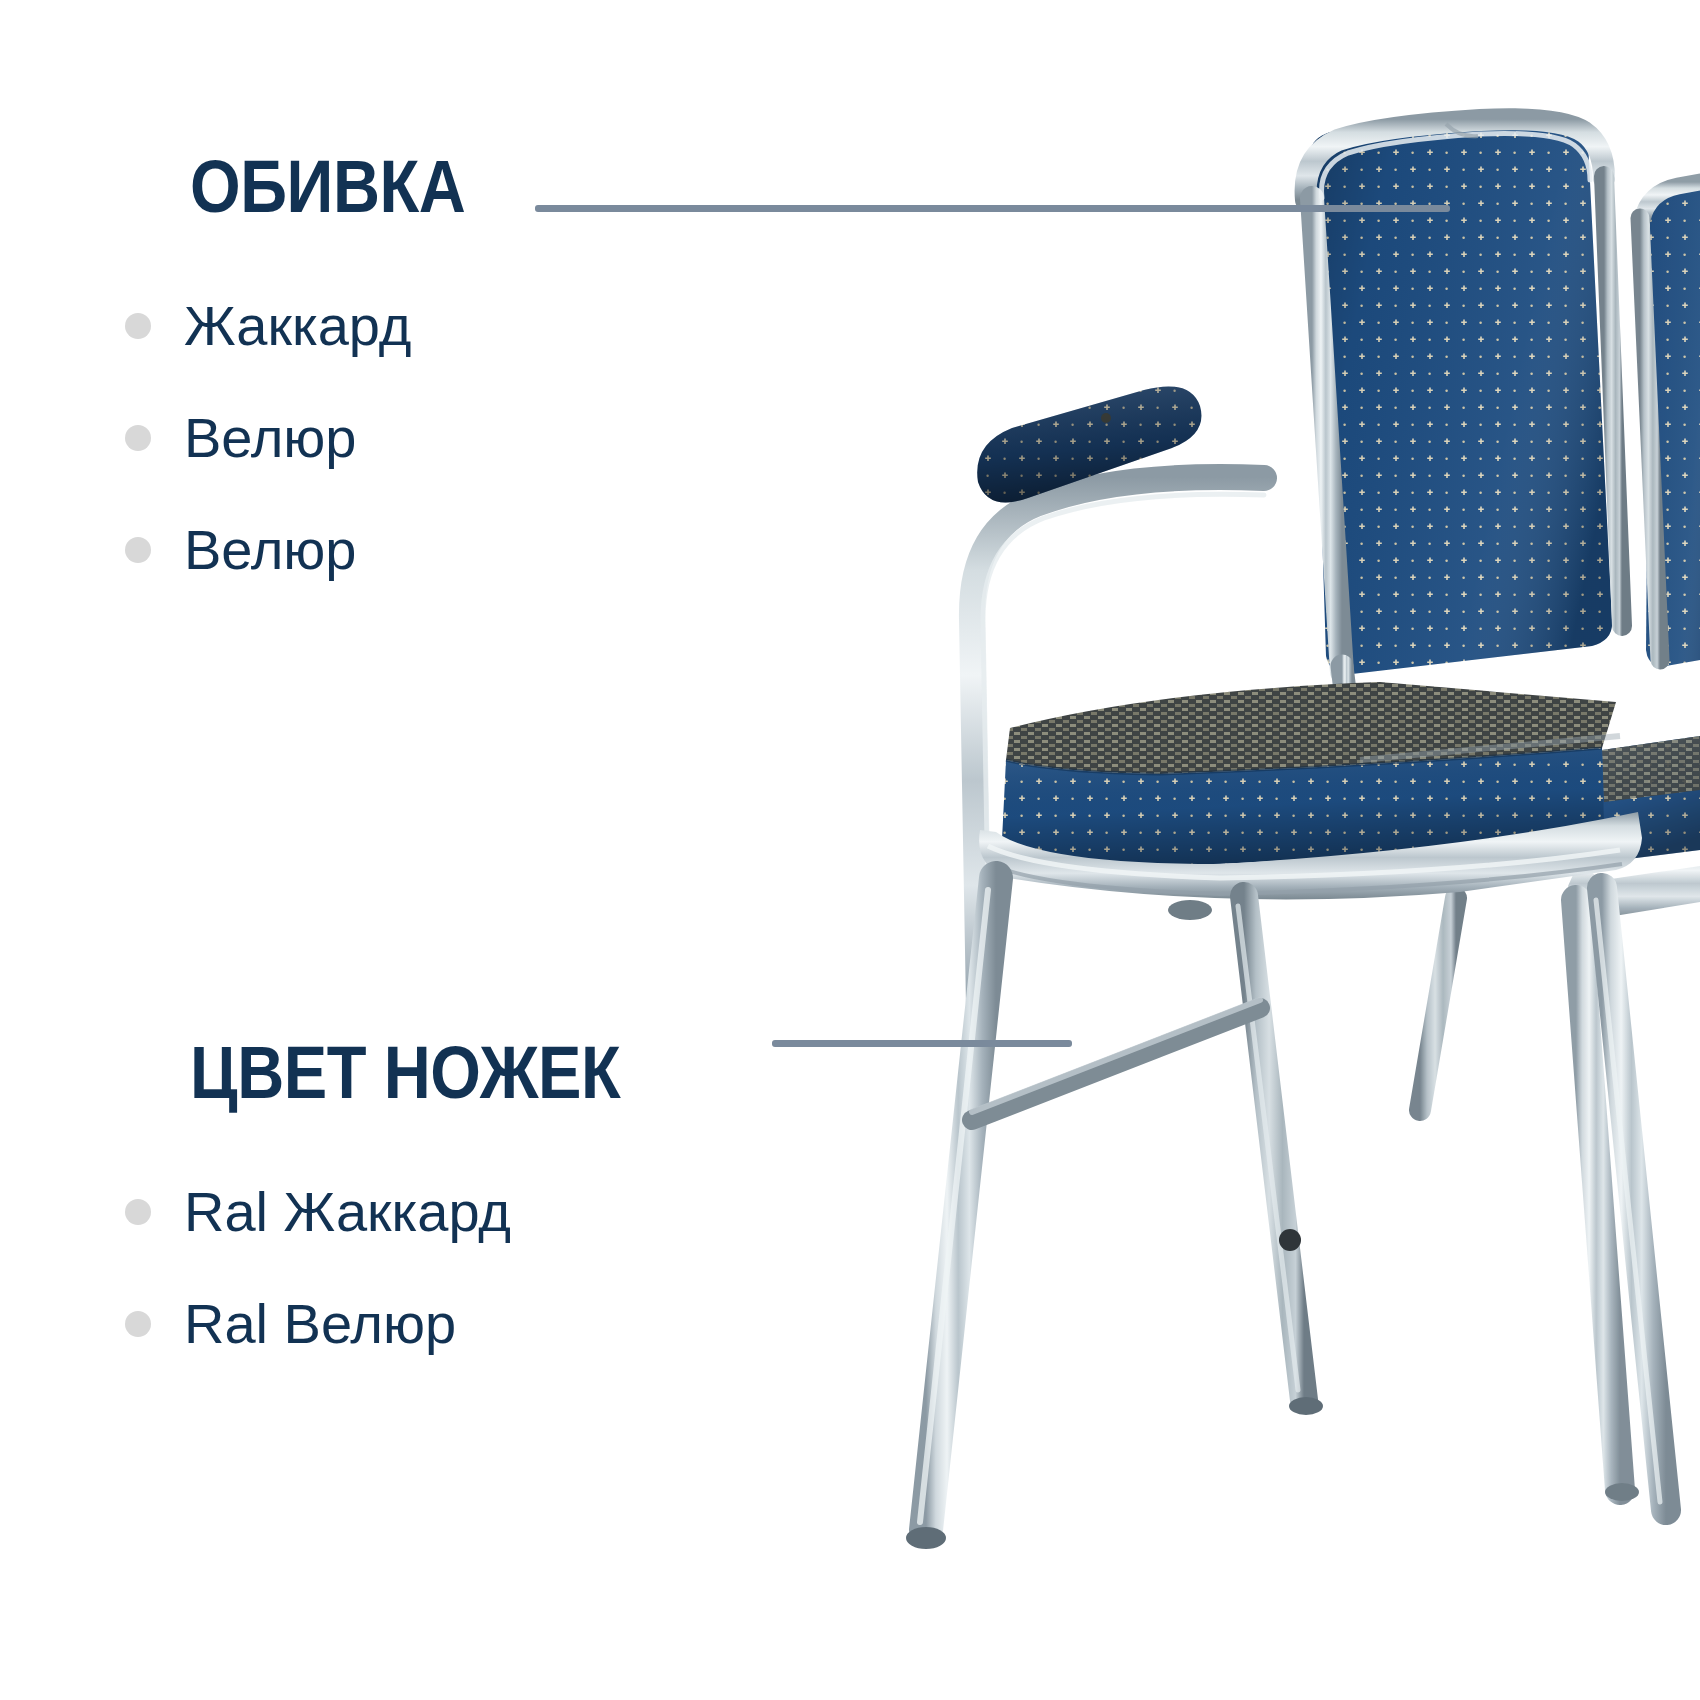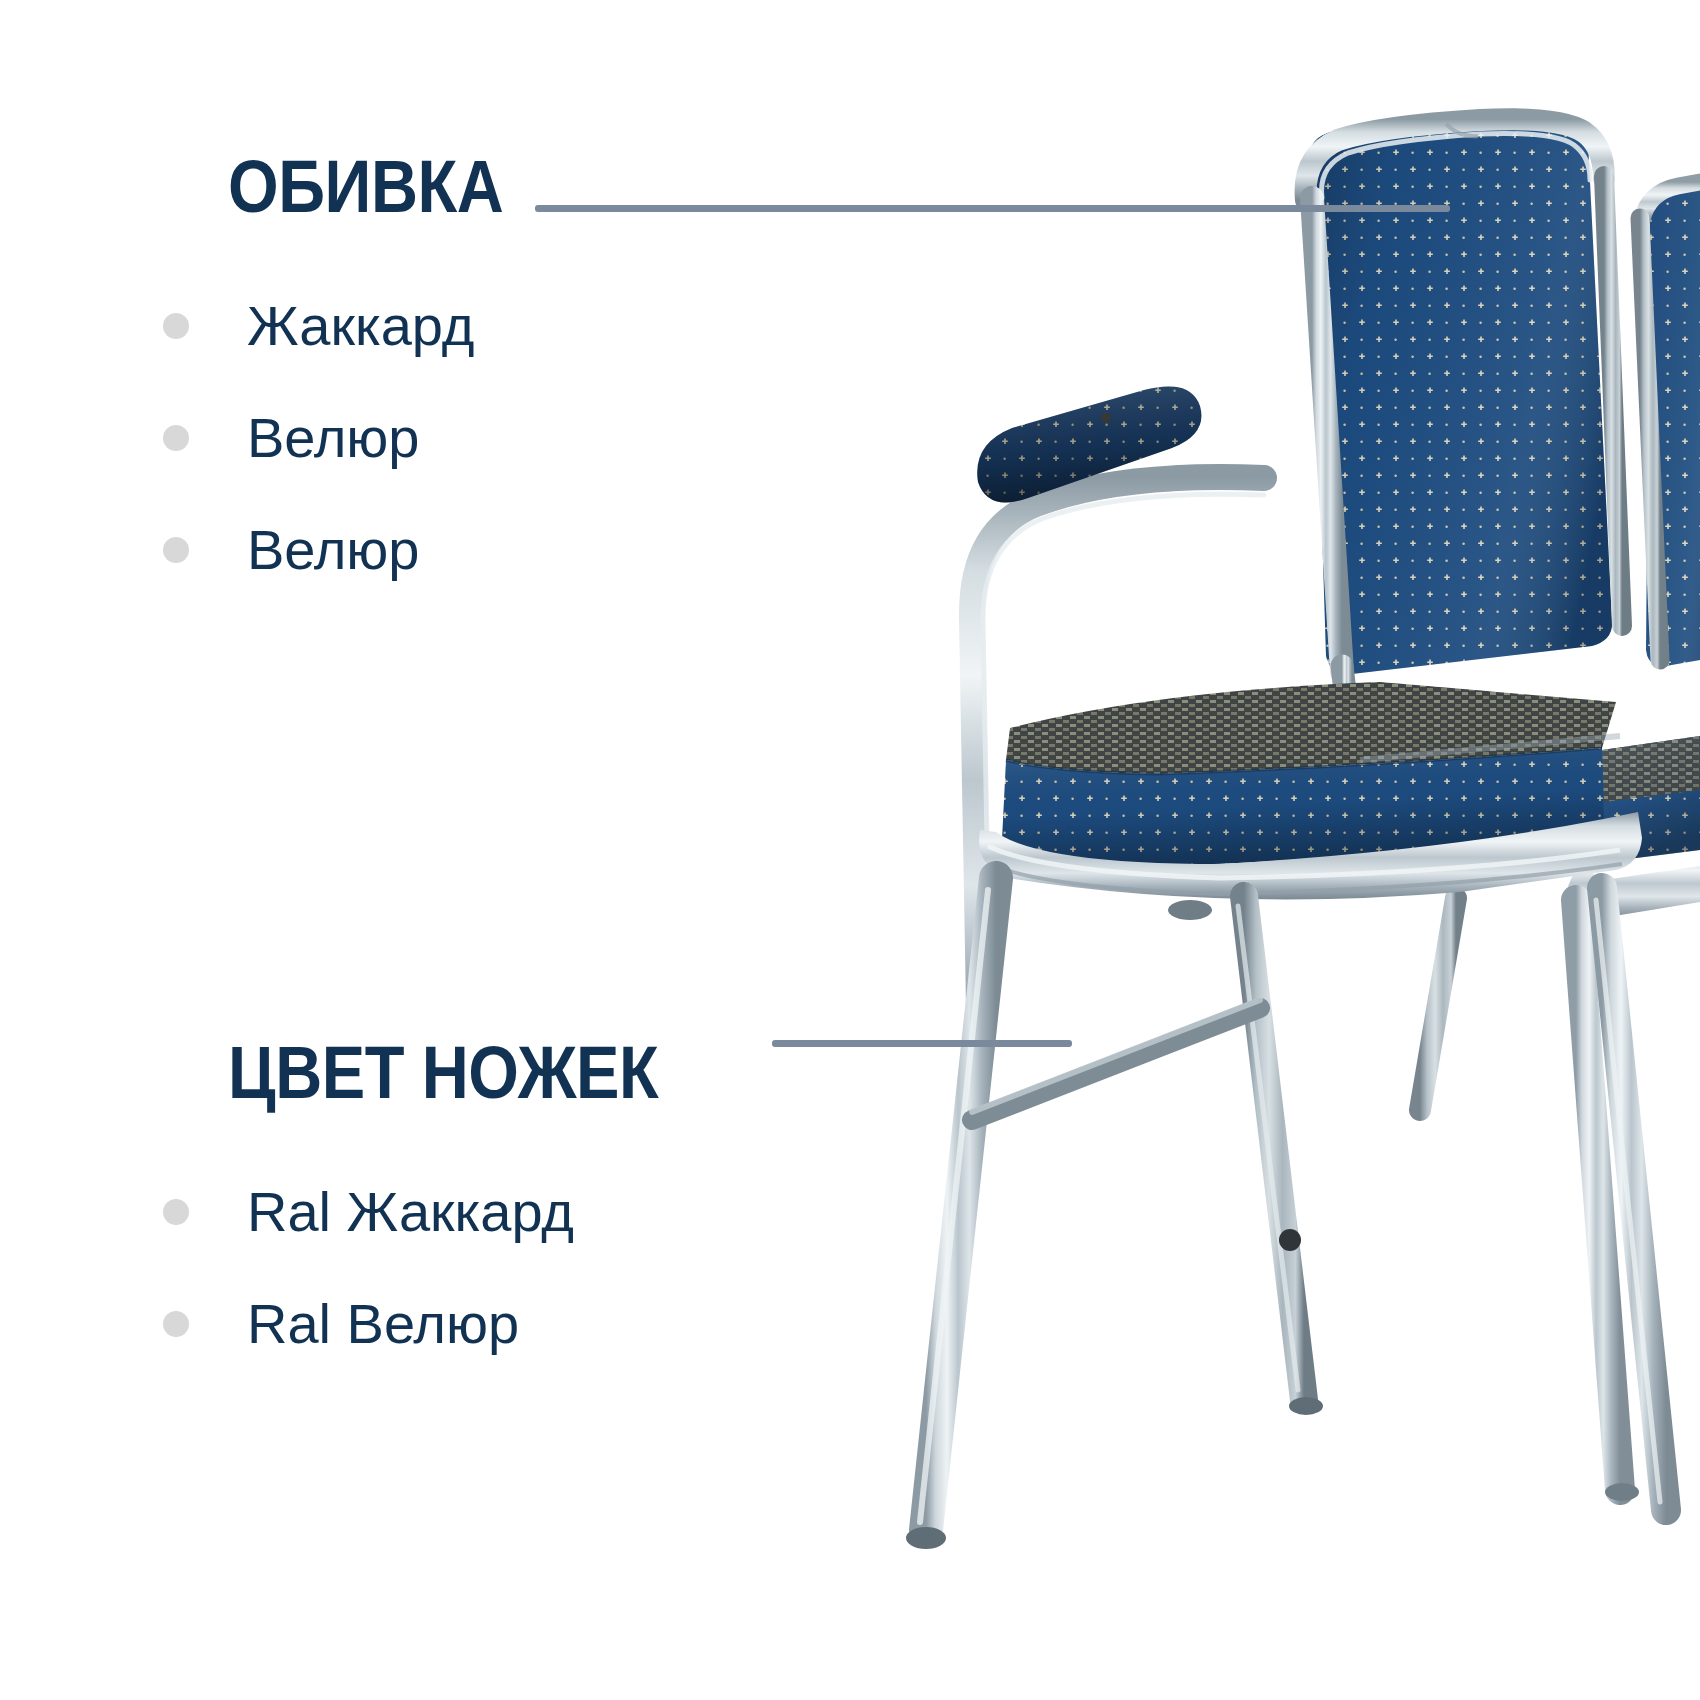--- a/index.html
+++ b/index.html
@@ -10,38 +10,37 @@
   #page {
     position: relative;
     width: 1700px;
     height: 1700px;
     background: #ffffff;
     overflow: hidden;
     font-family: "Liberation Sans", "DejaVu Sans", sans-serif;
   }
 
   
-  .section { position: absolute; left: 0; width: 900px; padding-left: 38px; }
+  .section { position: absolute; left: 0; width: 900px; }
   .section-title {
     font-family: "Liberation Sans", "DejaVu Sans", sans-serif;
     font-weight: bold;
     font-size: 74px;
     letter-spacing: -0.5px;
     color: #123253;
     line-height: 1;
     transform: scaleX(0.88);
     transform-origin: left center;
     white-space: nowrap;
   }
   .opt-list { list-style: none; margin: 0; padding: 0; }
   .opt-item {
     display: flex;
     align-items: center;
     height: 112px;
-    gap: 25px;
   }
   .bullet {
     width: 26px; height: 26px;
     border-radius: 50%;
     background: #d8d8d8;
     flex: 0 0 auto;
   }
   .opt-label {
     margin-left: 33px;
     font-size: 56px;

